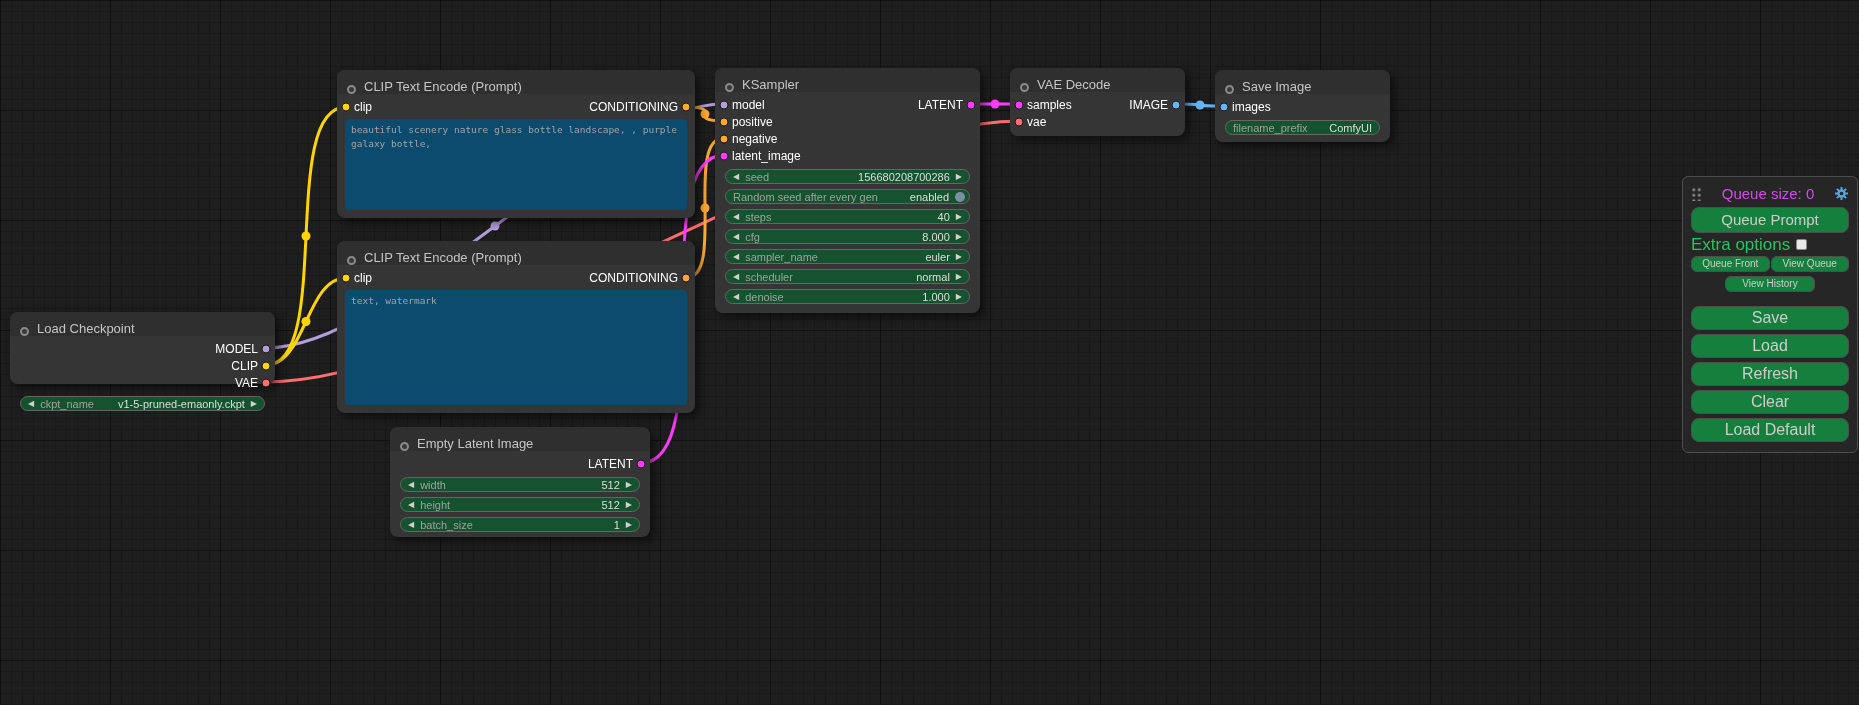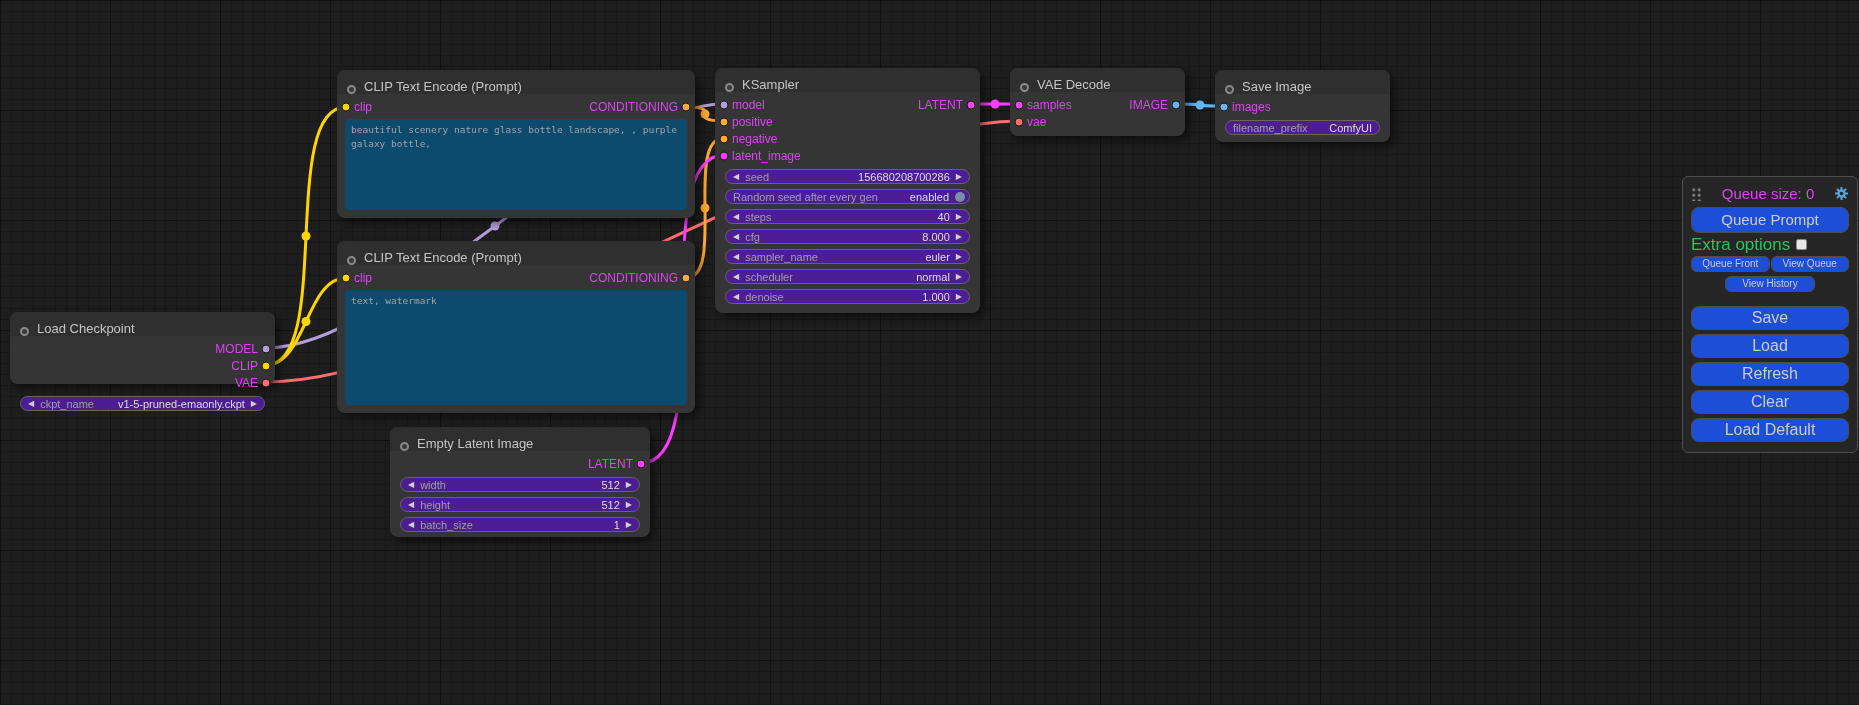--- a/index.html
+++ b/index.html
@@ -28,29 +28,29 @@
     display:flex;align-items:flex-end;gap:8px;padding:0 10px;
     color:#c5c5c5;font-size:13px;white-space:nowrap;
   }
   .tdot{
     width:9px;height:9px;border-radius:50%;flex:none;box-sizing:border-box;
     background:#3a3a3a;border:2px solid #8a8a8a;
   }
   .node-body{padding-top:4px;}
   .slot{position:relative;height:17px;display:flex;align-items:center;
         justify-content:space-between;padding:0 17px;}
-  .slot-label{white-space:nowrap;color:#d946ef;}
+  .slot-label{white-space:nowrap;color:#ffffff;}
   .lbl-r{margin-left:auto;}
   .dot{position:absolute;top:3.5px;}
   .dot.dl{left:4px;}
   .dot.dr{right:4px;}
   .dot circle{stroke:#161616;stroke-width:1;}
 
   .widget{
-    height:15px;margin:5px 10px 0 10px;background:#4c1d95;
+    height:15px;margin:5px 10px 0 10px;background:#14532d;
     border:1px solid #656565;border-radius:8px;box-sizing:border-box;
     display:flex;align-items:center;gap:6px;padding:0 7px;
     font-size:11px;color:#ddd;white-space:nowrap;text-align:right;
   }
   .wname{color:#a0a0a0;overflow:hidden;}
   .wval{margin-left:auto;color:#ddd;}
   .warrow{font-size:8px;color:#cfcfcf;line-height:1;flex:none;}
   .toggle-circle{width:10px;height:10px;border-radius:50%;background:#7b8ea3;flex:none;margin-right:-3px;}
 
   .prompt-box{
@@ -66,21 +66,21 @@
     background:#262626;border:1px solid #4e4e4e;border-radius:6px;
     padding:6px 8px 10px;display:flex;flex-direction:column;gap:4px;color:#ddd;
   }
   .panel-header{display:flex;align-items:center;height:20px;}
   .drag-handle{width:11px;height:15px;flex:none;
     background-image:radial-gradient(#8a8a8a 1.3px, transparent 1.6px);
     background-size:5.5px 5.5px;background-position:0 1px;}
   .queue-size{flex:1;text-align:center;font-size:15px;color:#d946ef;}
   .gear-wrap{flex:none;cursor:pointer;display:flex;align-items:center;}
   .btn{
-    background:#1d4ed8;border:1px solid #4e4e4e;border-radius:8px;color:#ccc;
+    background:#15803d;border:1px solid #4e4e4e;border-radius:8px;color:#ccc;
     text-align:center;cursor:pointer;user-select:none;
   }
   #queue-prompt{height:24px;line-height:24px;font-size:15px;}
   .btn-large{height:22px;line-height:22px;font-size:16px;}
   .extra-row{display:flex;align-items:center;justify-content:flex-start;gap:6px;
              font-size:17px;height:15px;color:#22c55e;}
   .checkbox{width:11px;height:11px;background:#e8e8e8;border:1px solid #8a8a8a;
             border-radius:2px;box-sizing:border-box;}
   .small-row{display:flex;gap:1px;}
   .btn-small{font-size:10px;height:14px;line-height:13px;border-radius:6px;padding:0 6px;flex:1;}

